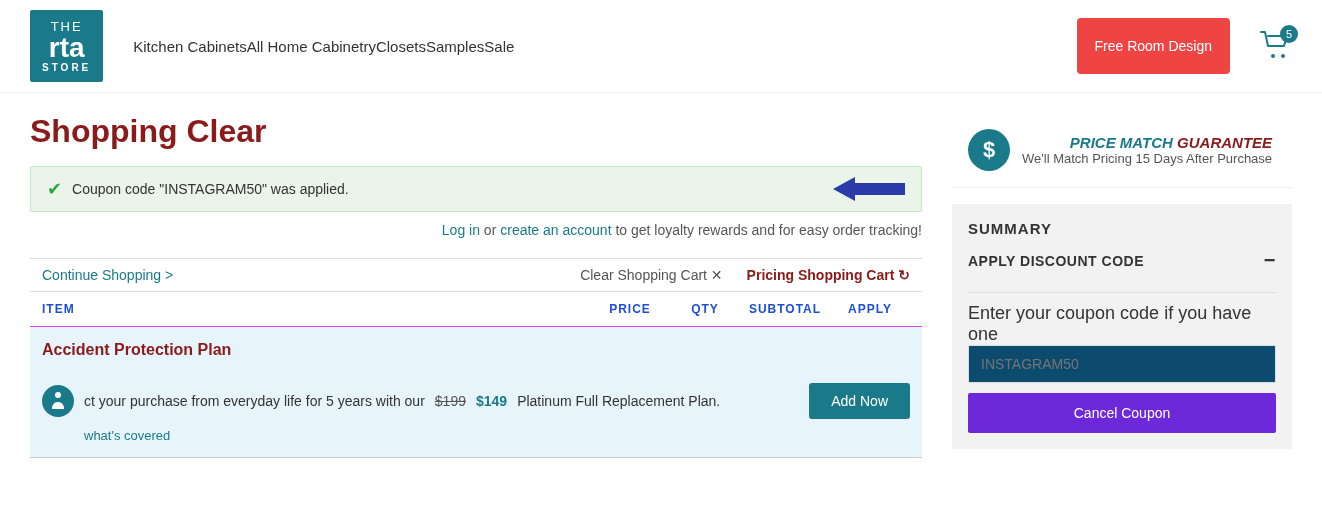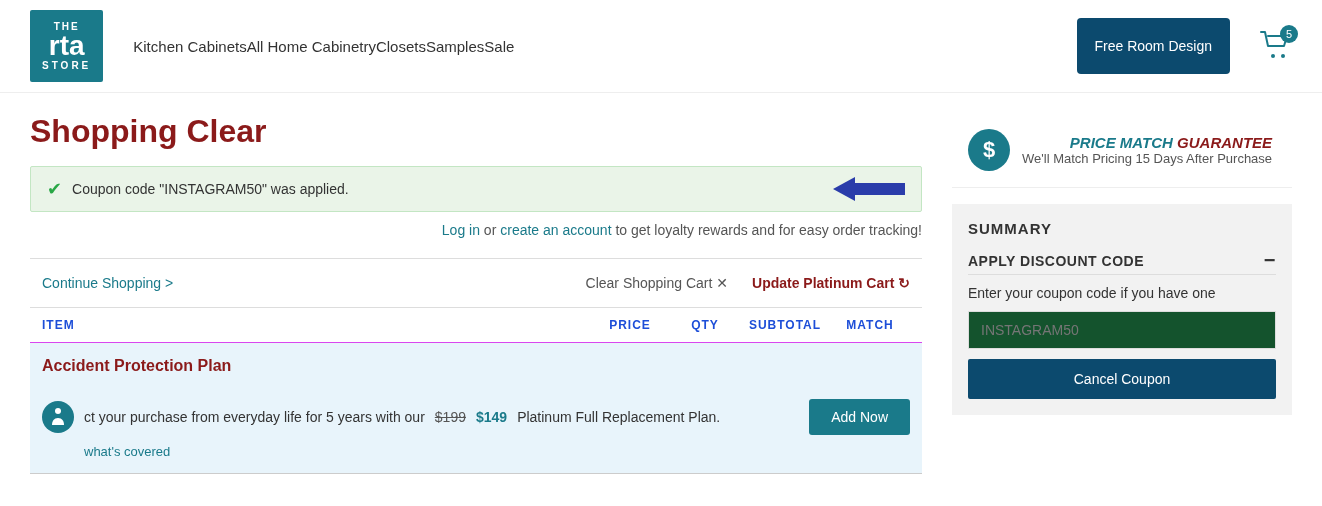--- a/index.html
+++ b/index.html
@@ -21,36 +21,36 @@
       font-weight: bold;
       text-align: center;
       min-width: 72px;
       min-height: 72px;
       display: flex;
       flex-direction: column;
       align-items: center;
       justify-content: center;
       border-radius: 2px;
     }
-    .logo .the { font-size: 10px; font-weight: bold; letter-spacing: 2px; }
+    .logo .the { font-size: 13px; font-weight: normal; letter-spacing: 2px; }
     .logo .rta { font-size: 28px; font-weight: bold; line-height: 1; }
     .logo .store { font-size: 10px; letter-spacing: 3px; }
     .nav {
       display: flex;
       align-items: flex-end;
       flex: 1;
     }
     .nav-item {
       font-size: 15px;
       color: #333;
       cursor: pointer;
       white-space: nowrap;
     }
     .free-room-btn {
-      background: #0c4a6e;
+      background: #ef4444;
       color: #fff;
       border: none;
       padding: 20px 18px;
       border-radius: 4px;
       font-size: 14px;
       cursor: pointer;
       white-space: nowrap;
     }
     .cart-icon-wrap {
       position: relative;
@@ -138,21 +138,21 @@
     }
     .login-prompt a {
       color: #1a7a8a;
       text-decoration: none;
     }
 
     
     .cart-actions {
       display: flex;
       align-items: center;
-      padding: 8px 0;
+      padding: 0 0;
       border-top: 1px solid #ddd;
       border-bottom: 1px solid #ddd;
       margin-bottom: 0;
       gap: 0;
     }
     .action-btn {
       background: none;
       border: none;
       cursor: pointer;
       font-size: 14px;
@@ -295,44 +295,43 @@
     .discount-row {
       display: flex;
       justify-content: space-between;
       align-items: center;
       font-size: 14px;
       font-weight: bold;
       letter-spacing: 0.5px;
       color: #333;
       margin-bottom: 10px;
       border-bottom: 1px solid #ddd;
-      padding-bottom: 2px;
+      padding-bottom: 20px;
     }
     .minus-icon {
       font-size: 20px;
       cursor: pointer;
       font-weight: bold;
     }
     .coupon-prompt {
-      font-size: 14px;
-      color: #333;
-      margin-bottom: 10px;
+      font-size: 18px;
+      color: #333;
     }
     .coupon-input {
       width: 100%;
       padding: 10px 12px;
       border: 1px solid #ddd;
-      background: #14532d;
+      background: #0c4a6e;
       font-size: 14px;
       color: #999;
       margin-bottom: 10px;
       outline: none;
     }
     .cancel-coupon-btn {
-      background: #0c4a6e;
+      background: #6d28d9;
       color: #fff;
       border: none;
       padding: 12px 18px;
       font-size: 14px;
       cursor: pointer;
       width: 100%;
       border-radius: 2px;
     }
   </style>
 </head>
@@ -377,29 +376,29 @@
       </span>
     </div>
 
     <div class="login-prompt">
       <a href="#">Log in</a><span> or </span><a href="#">create an account</a><span> to get loyalty rewards and for easy order tracking!</span>
     </div>
 
     <div class="cart-actions">
       <button class="action-btn continue">Continue Shopping &gt;</button>
       <button class="action-btn clear">Clear Shopping Cart ✕</button>
-      <button class="action-btn update">Update Platinum Cart ↻</button>
+      <button class="action-btn update">Pricing Shopping Cart ↻</button>
     </div>
 
     <div class="table-header">
       <span class="col-item">ITEM</span>
       <span class="col-price">PRICE</span>
       <span class="col-qty">QTY</span>
       <span class="col-subtotal">SUBTOTAL</span>
-      <span class="col-manage">MATCH</span>
+      <span class="col-manage">APPLY</span>
     </div>
 
     <div class="product-row">
       <div class="product-title">Accident Protection Plan</div>
       <div class="product-desc">
         <span class="a11y-icon">
 
           <svg width="16" height="20" viewBox="0 0 16 20" fill="white" xmlns="http://www.w3.org/2000/svg">
             <circle cx="8" cy="4" r="3" fill="white"></circle>
             <path d="M2 18c0-4 2-7 6-7s6 3 6 7" fill="white"></path>

